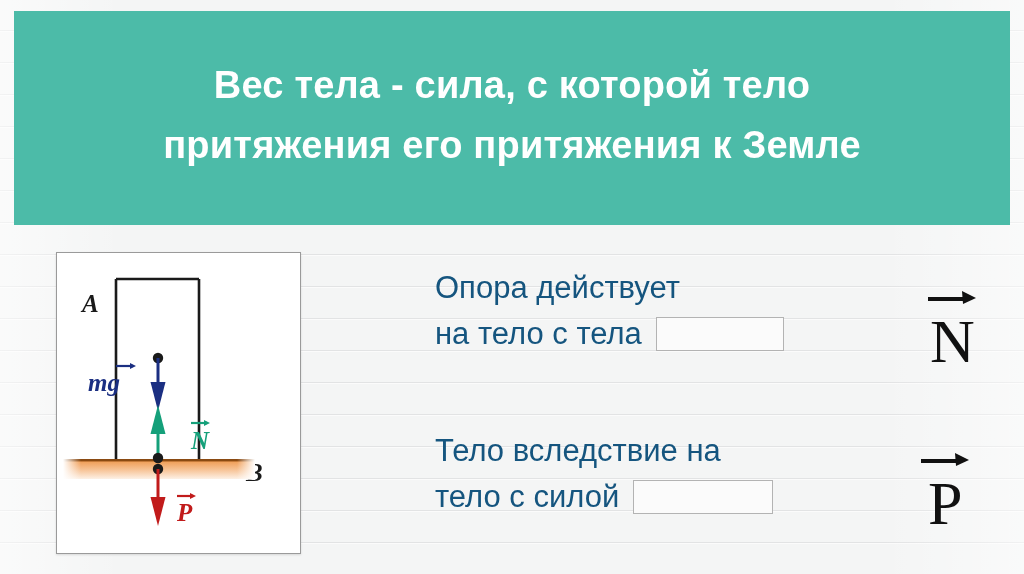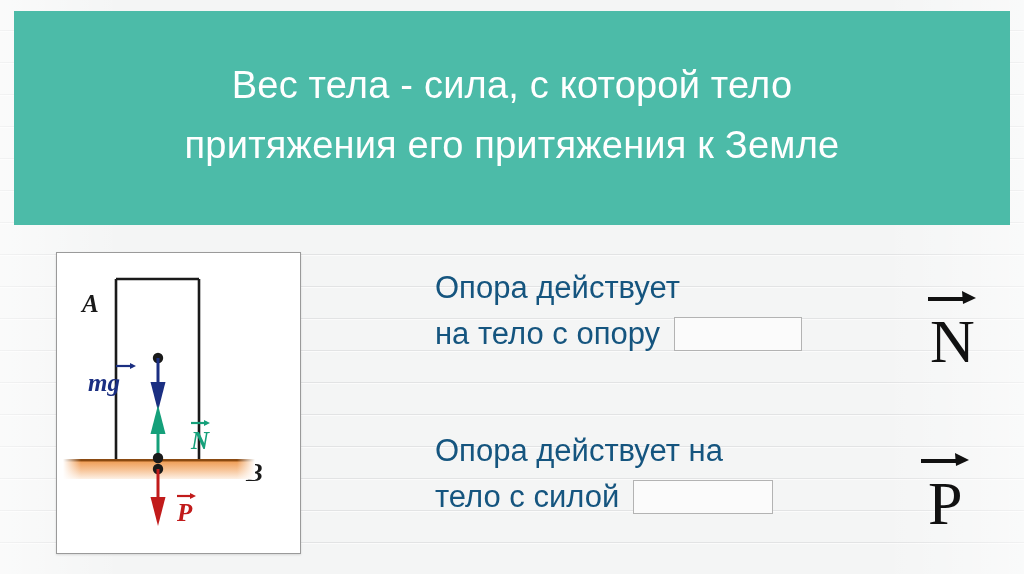--- a/index.html
+++ b/index.html
@@ -55,21 +55,21 @@
     display: flex;
     flex-direction: column;
     align-items: center;
     justify-content: center;
     padding: 4px 20px 10px 20px;
   }
   .banner-line {
     color: #ffffff;
     font-family: "Liberation Sans", sans-serif;
     font-size: 38px;
-    font-weight: 400;
+    font-weight: 700;
     line-height: 60px;
     letter-spacing: 0.2px;
     text-align: center;
     white-space: nowrap;
   }
 
   
   #diagram-card {
     position: absolute;
     left: 56px;
@@ -233,35 +233,35 @@
       <g>
         <line x1="120" y1="243" x2="136" y2="243" stroke="#c11b1b" stroke-width="2.2"></line>
         <polygon points="139,243 133,240 133,246" fill="#c11b1b"></polygon>
       </g>
     </svg>
   </div>
 
   <div class="stmt" id="stmt-1">
     <div class="stmt-line">Опора действует</div>
     <div class="stmt-line row2">
-      <span>на тело с опору</span>
+      <span>на тело с тела</span>
       <input class="answer-box" id="answer-box-1" type="text" value="" placeholder="" style="">
     </div>
   </div>
 
   <div class="vec-symbol" id="vec-N">
     <span class="glyph">N</span>
     <svg class="vec-arrow" viewBox="0 0 52 18">
       <line x1="2" y1="11" x2="42" y2="11" stroke="#111111" stroke-width="4"></line>
       <polygon points="50,10 36,3 37,16" fill="#111111"></polygon>
     </svg>
   </div>
 
   <div class="stmt" id="stmt-2">
-    <div class="stmt-line">Опора действует на</div>
+    <div class="stmt-line">Тело вследствие на</div>
     <div class="stmt-line row2">
       <span>тело с силой</span>
       <input class="answer-box" id="answer-box-2" type="text" value="" placeholder="" style="">
     </div>
   </div>
 
   <div class="vec-symbol" id="vec-P">
     <span class="glyph">P</span>
     <svg class="vec-arrow" viewBox="0 0 52 18">
       <line x1="2" y1="11" x2="42" y2="11" stroke="#111111" stroke-width="4"></line>

